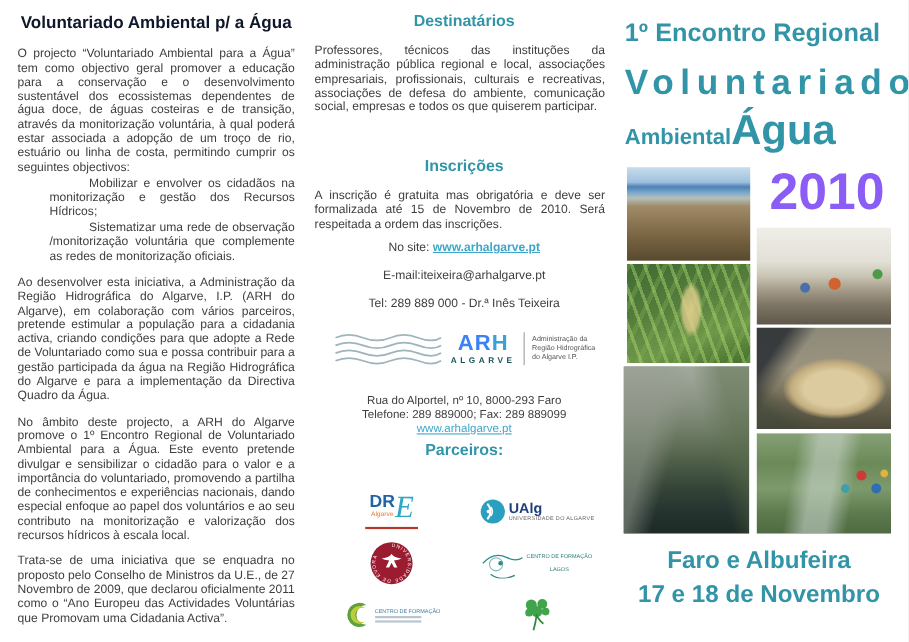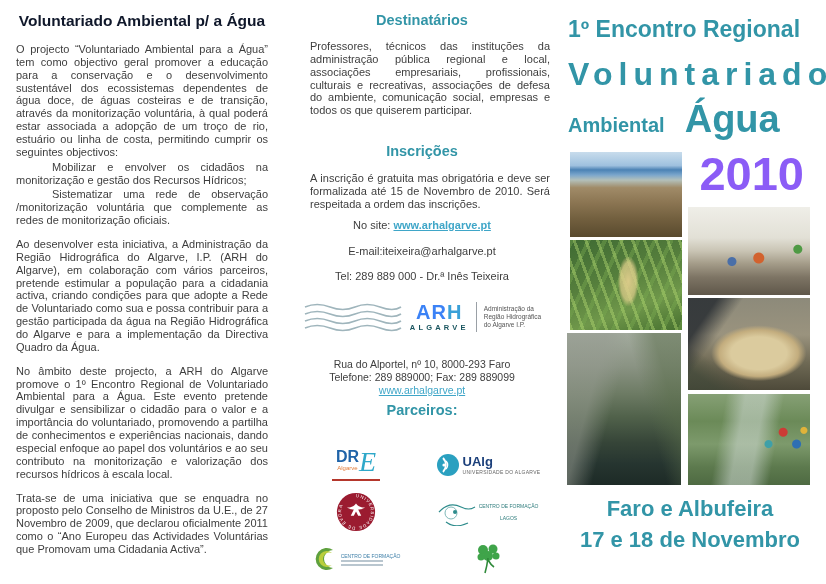--- a/index.html
+++ b/index.html
@@ -9,28 +9,28 @@
     font-family:"Liberation Sans", sans-serif; color:#3e3e3e; overflow:hidden;
     margin:0 auto;
   }
   h1,h2 { font-weight:bold; }
 
   
   .col-left { position:absolute; left:16px; top:0; width:252px; }
   .left-title { font-size:15.5px; text-align:center; margin-top:12px; color:#0f172a; }
   .body-text { font-size:11px; line-height:1.17; text-align:justify; color:#3e3e3e; }
   .col-left .body-text { margin-top:11px; }
-  .col-left .body-text.cont { margin-top:2px; }
+  .col-left .body-text.cont { margin-top:2px;margin-left:29px; }
   .col-left .first { margin-top:13px; }
   .indent { text-indent:36px; }
 
   
   .col-mid { position:absolute; left:286px; top:0; width:272px; height:584px; }
   .mid-h { position:absolute; width:100%; text-align:center; font-size:14.5px; font-weight:bold; color:#3295a7; }
-  .mid-p { position:absolute; left:24px; right:8px; }
+  .mid-p { position:absolute; left:0; right:8px; }
   .center-line { position:absolute; width:100%; text-align:center; font-size:11px; }
   .link { color:#3fa6c8; font-weight:bold; }
 
   .arh-block { position:absolute; top:302px; left:0; width:100%; display:flex; align-items:center; justify-content:center; gap:7px; }
   .arh-name { display:flex; flex-direction:column; align-items:center; line-height:1; }
   .arh-main { font-size:20px; font-weight:bold; letter-spacing:1px; }
   .arh-ar { color:#3b82f6; } .arh-h { color:#39a0d8; }
   .arh-sub { font-size:7.5px; font-weight:bold; letter-spacing:3.2px; color:#18545e; margin-top:2px; }
   .arh-divider { width:1px; height:30px; background:#9aa0a6; }
   .arh-caption { font-size:6.5px; line-height:1.2; color:#555; }
@@ -65,21 +65,21 @@
   .ylogo { width:28px; height:30px; background:#efe3b2; position:relative; display:flex; flex-direction:column; justify-content:flex-end; }
   .yband { height:5px; background:#1a1a1a;
     background-image:repeating-linear-gradient(90deg, rgba(255,255,255,.85) 0 1px, transparent 1px 4px);
     background-size:100% 1.5px; background-repeat:no-repeat; background-position:center; }
 
   
   .col-right { position:absolute; left:562px; top:0; width:256px; height:584px; }
   .r-abs { position:absolute; color:#3295a7; font-weight:bold; white-space:nowrap; }
   .r-title1 { top:16px; left:6px; font-size:23px; }
   .r-word { top:56px; left:6px; font-size:32px; letter-spacing:6px; }
-  .r-line3 { top:98px; left:6px; display:flex; align-items:baseline; gap:20px; }
+  .r-line3 { top:98px; left:6px; display:flex; align-items:baseline; }
   .r-amb { font-size:20px; font-weight:bold; color:#3295a7; }
   .r-agua { font-size:38px; font-weight:bold; color:#3295a7; }
   .r-year { top:146px; right:14px; font-size:47px; color:#8b5cf6; }
   .r-footer1 { top:496px; left:0; width:100%; text-align:center; font-size:22px; white-space:nowrap; }
   .r-footer2 { top:527px; left:0; width:100%; text-align:center; font-size:22px; white-space:nowrap; }
 
   .ph { position:absolute; border:0; }
   .ph-rocky { left:8px; top:152px; width:112px; height:85px;
     background:linear-gradient(180deg,#c8dcec 0%,#a9c8e2 12%,#9ec0de 16%,#4b82b4 21%,#7ba6cc 27%,#b3c0ba 33%,#a08b68 42%,#8d7754 58%,#73603f 78%,#594a2e 100%); }
   .ph-seahorse { left:8px; top:240px; width:112px; height:90px;

